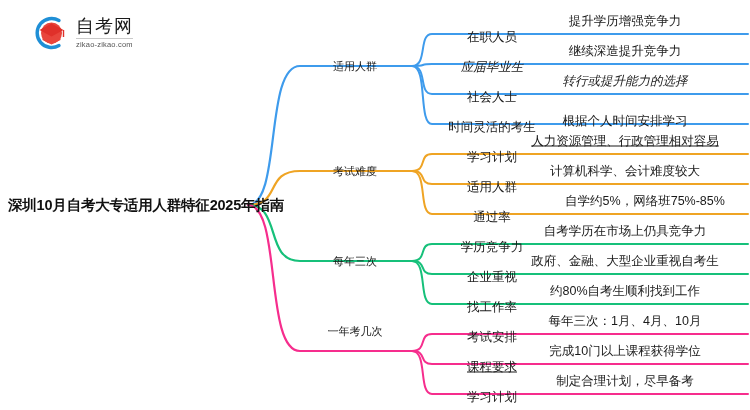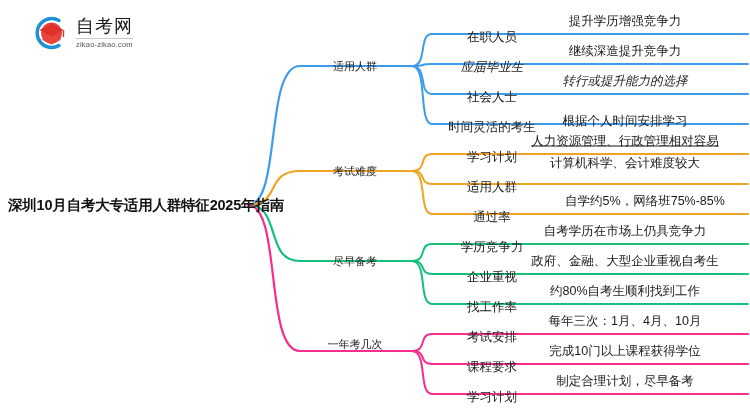--- a/index.html
+++ b/index.html
@@ -163,30 +163,30 @@
     <div class="leaf-key" style="left: 492px; top: 51px; font-style: italic;">应届毕业生</div>
     <div class="leaf-val" style="left: 625px; top: 51px;">继续深造提升竞争力</div>
     <div class="leaf-key" style="left: 492px; top: 81px;">社会人士</div>
     <div class="leaf-val" style="left: 625px; top: 81px; font-style: italic;">转行或提升能力的选择</div>
     <div class="leaf-key" style="left: 492px; top: 111px;">时间灵活的考生</div>
     <div class="leaf-val" style="left: 625px; top: 121px;">根据个人时间安排学习</div>
     <div class="branch-label" style="left: 355px; top: 171px; transform: translate(-50%, -50%);">考试难度</div>
     <div class="leaf-key" style="left: 492px; top: 141px;">学习计划</div>
     <div class="leaf-val" style="left: 625px; top: 141px; text-decoration: underline;">人力资源管理、行政管理相对容易</div>
     <div class="leaf-key" style="left: 492px; top: 171px;">适用人群</div>
-    <div class="leaf-val" style="left: 625px; top: 163px;">计算机科学、会计难度较大</div>
+    <div class="leaf-val" style="left: 625px; top: 171px;">计算机科学、会计难度较大</div>
     <div class="leaf-key" style="left: 492px; top: 201px;">通过率</div>
     <div class="leaf-val" style="left: 625px; top: 201px; margin-left: 20px;">自学约5%，网络班75%-85%</div>
-    <div class="branch-label" style="left: 355px; top: 261px; transform: translate(-50%, -50%);">尽早备考</div>
+    <div class="branch-label" style="left: 355px; top: 261px; transform: translate(-50%, -50%);">每年三次</div>
     <div class="leaf-key" style="left: 492px; top: 231px;">学历竞争力</div>
     <div class="leaf-val" style="left: 625px; top: 231px;">自考学历在市场上仍具竞争力</div>
     <div class="leaf-key" style="left: 492px; top: 261px;">企业重视</div>
     <div class="leaf-val" style="left: 625px; top: 261px;">政府、金融、大型企业重视自考生</div>
     <div class="leaf-key" style="left: 492px; top: 291px;">找工作率</div>
     <div class="leaf-val" style="left: 625px; top: 291px;">约80%自考生顺利找到工作</div>
-    <div class="branch-label" style="left: 355px; top: 344px; transform: translate(-50%, -50%);">一年考几次</div>
+    <div class="branch-label" style="left: 355px; top: 331px; transform: translate(-50%, -50%);">一年考几次</div>
     <div class="leaf-key" style="left: 492px; top: 321px;">考试安排</div>
     <div class="leaf-val" style="left: 625px; top: 321px;">每年三次：1月、4月、10月</div>
-    <div class="leaf-key" style="left: 492px; top: 351px;">课程要求</div>
+    <div class="leaf-key" style="left: 492px; top: 351px; text-decoration: underline;">课程要求</div>
     <div class="leaf-val" style="left: 625px; top: 351px;">完成10门以上课程获得学位</div>
     <div class="leaf-key" style="left: 492px; top: 381px;">学习计划</div>
     <div class="leaf-val" style="left: 625px; top: 381px;">制定合理计划，尽早备考</div>
   </div>
 
 </body></html>

